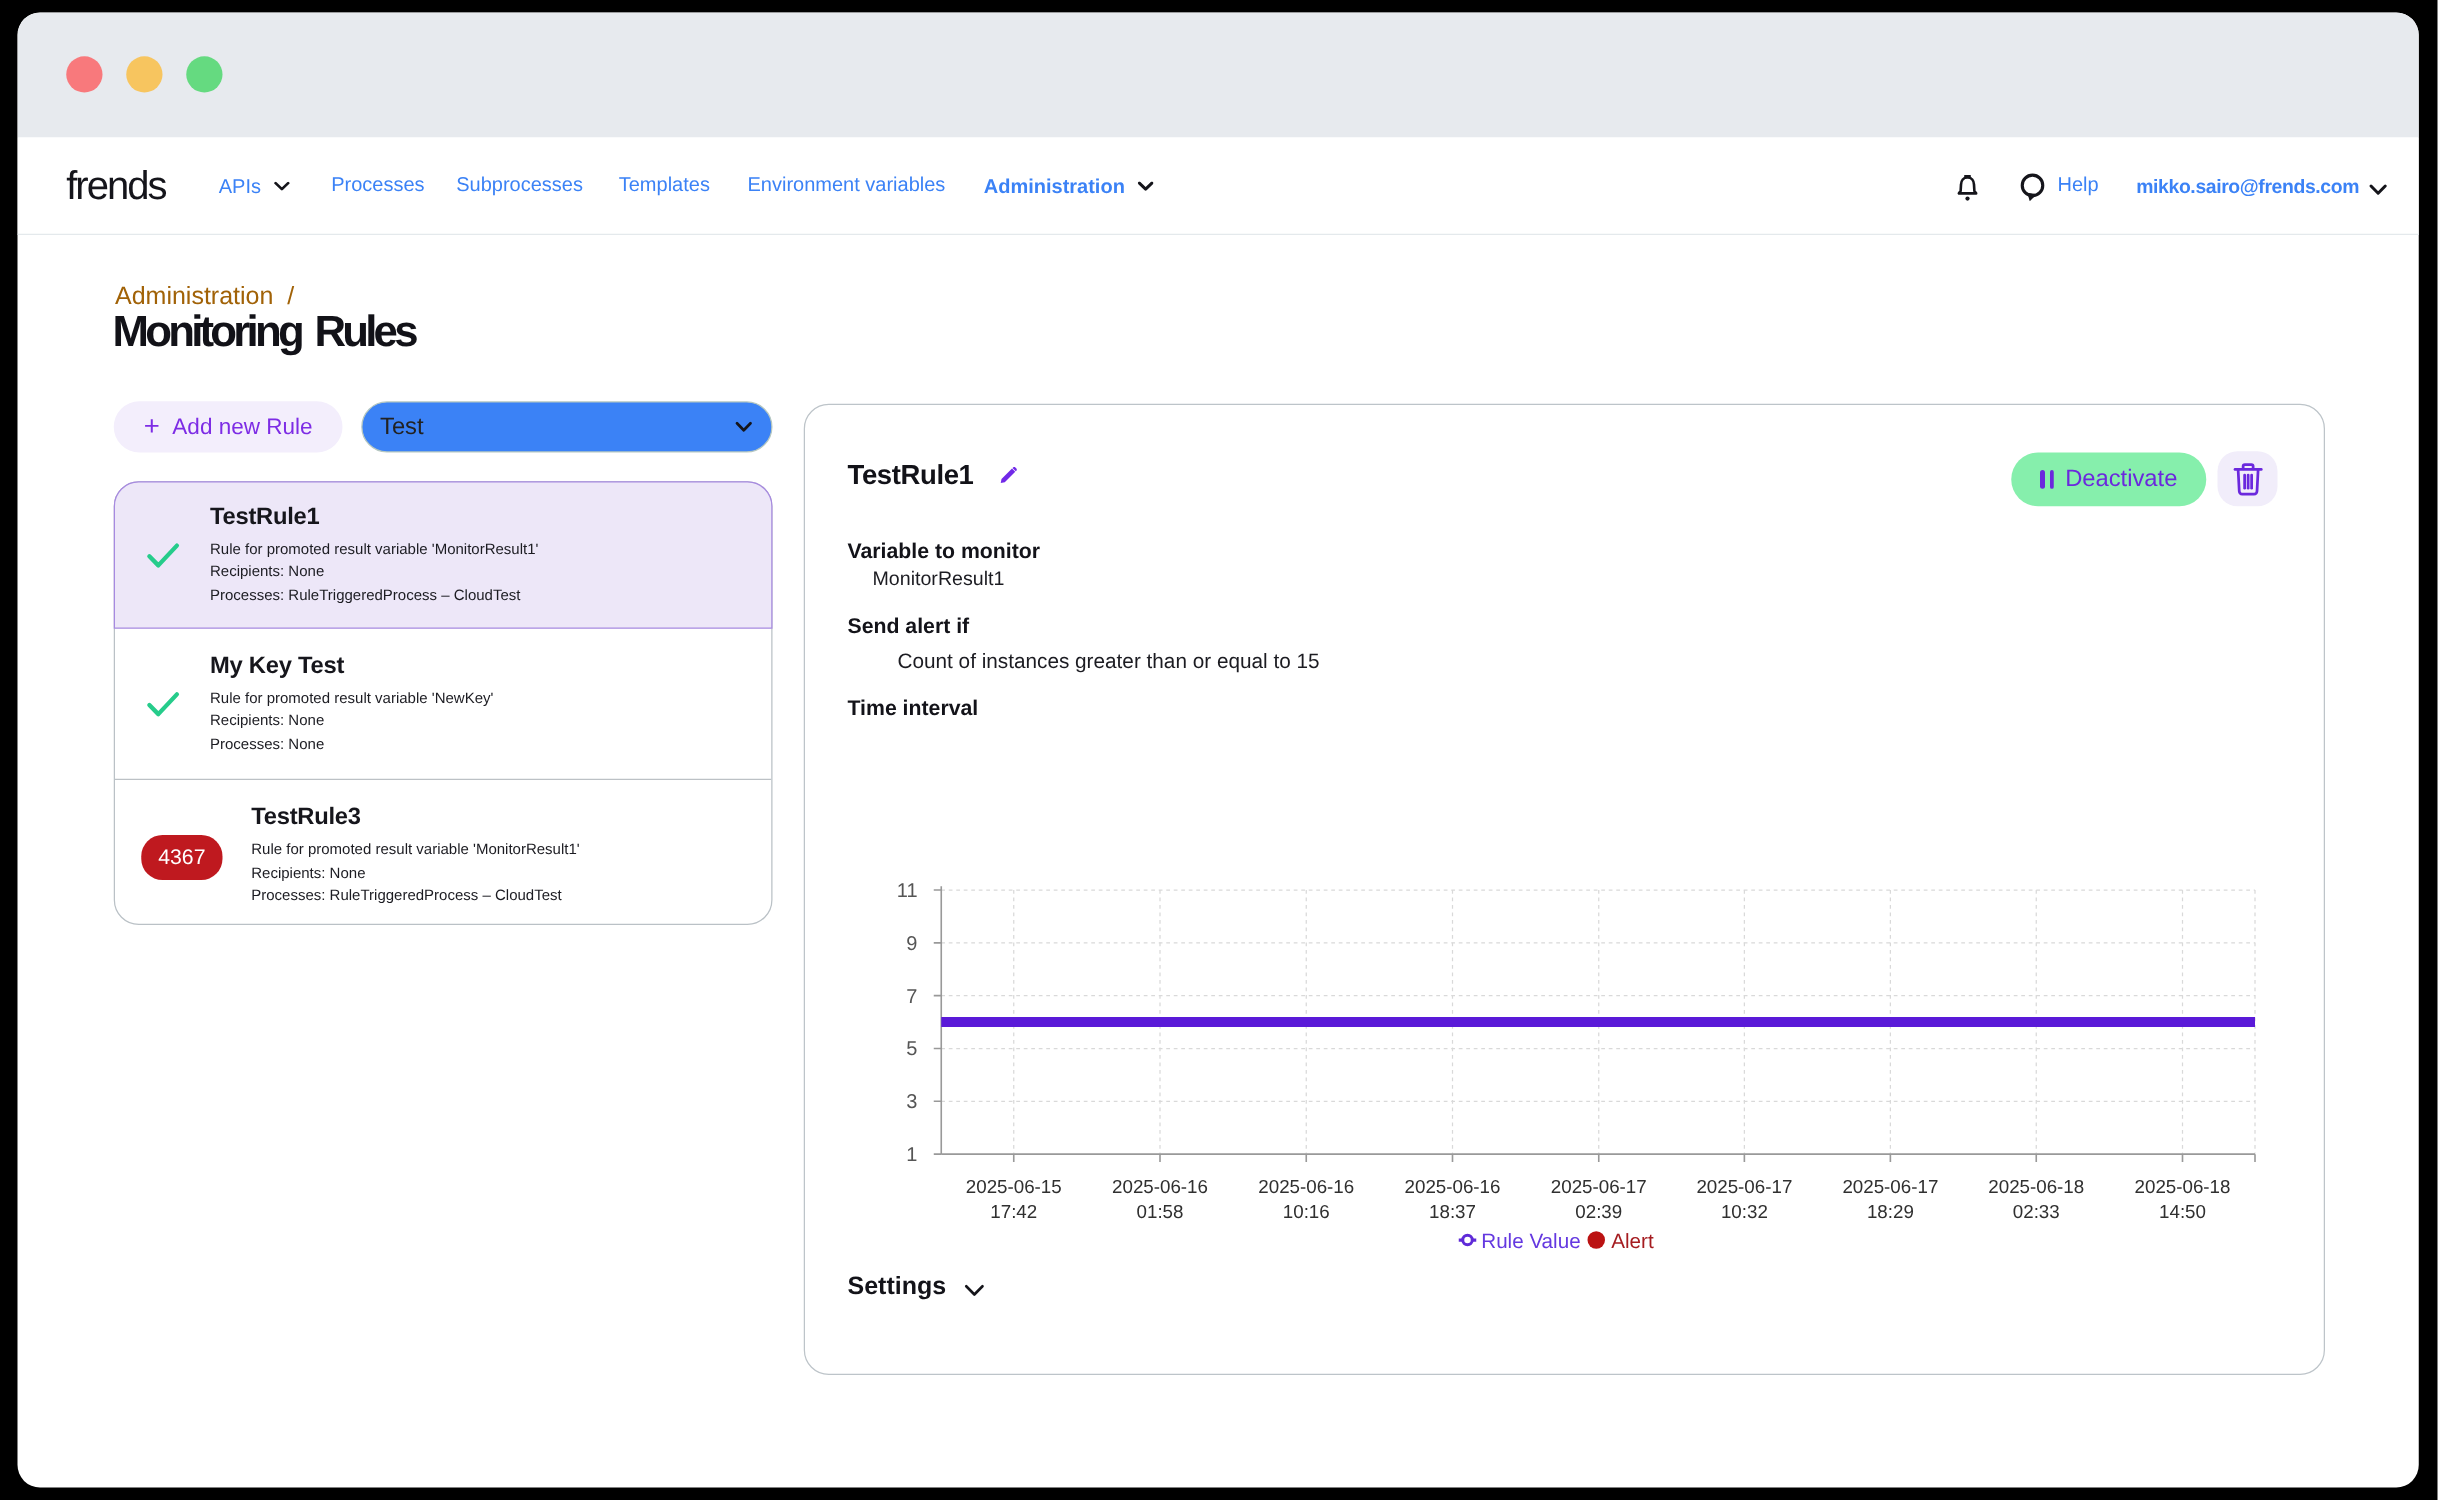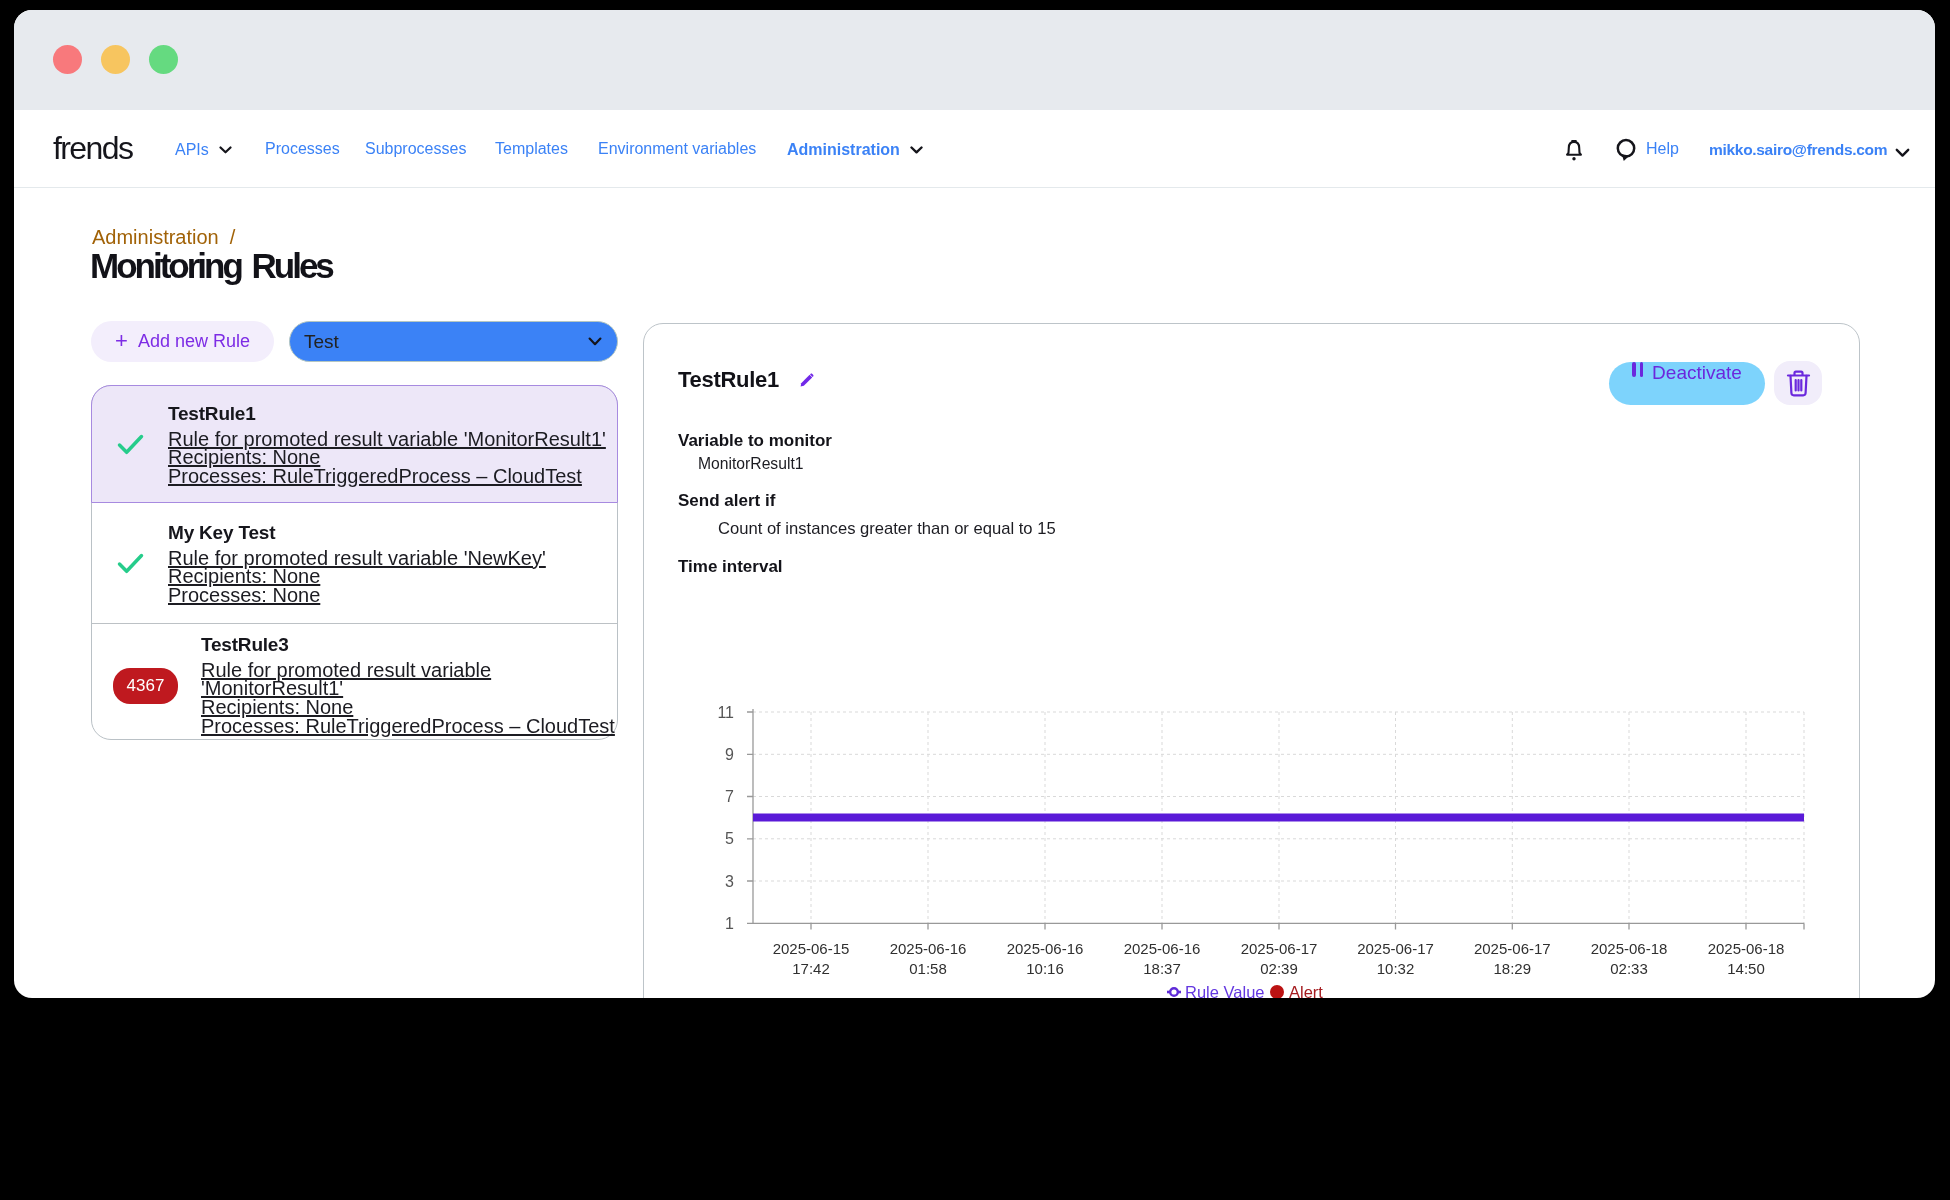--- a/index.html
+++ b/index.html
@@ -1,18 +1,18 @@
 <!DOCTYPE html>
 <html><head>
 <meta charset="utf-8">
 <style>
 * { margin:0; padding:0; box-sizing:border-box; }
 html,body { width:1950px; height:1200px; }
 body { background:#000; font-family:"Liberation Sans", sans-serif; position:relative; overflow:hidden; color:#15151b; }
-.win { position:absolute; left:14px; top:10px; width:1921px; height:988px; background:#fff; border-radius:18px; overflow:hidden; }
+.win { position:absolute; left:14px; top:10px; width:1921px; height:1180px; background:#fff; border-radius:18px; overflow:hidden; }
 .chrome { position:absolute; left:0; top:0; width:100%; height:100px; background:#e7eaee; }
 .dot { position:absolute; width:29px; height:29px; border-radius:50%; top:35px; }
 .nav { position:absolute; left:0; top:100px; width:100%; height:78px; background:#fff; border-bottom:1px solid #e4e9ec; }
 .nav > div { position:absolute; }
 .logo { left:39px; top:20px; font-size:32px; letter-spacing:-1.6px; color:#15151b; font-weight:normal; }
 .mi { font-size:16px; top:30px; color:#3b82f6; }
 .mi.b { font-weight:bold; }
 .chev { display:inline-block; vertical-align:1px; margin-left:10px; }
 .crumb { position:absolute; left:78px; top:216px; font-size:20px; color:#a16207; }
 .h1 { position:absolute; left:76px; top:236px; font-size:35px; font-weight:bold; letter-spacing:-3px; word-spacing:4px; color:#121218; }
@@ -21,28 +21,28 @@
 .select { position:absolute; left:275px; top:311px; width:329px; height:41px; border-radius:21px; border:1px solid #b5c7c1; background:#3b82f6; font-size:19px; color:#222; display:flex; align-items:center; padding-left:14px; }
 .select svg { position:absolute; right:15px; top:15px; }
 .rules { position:absolute; left:77px; top:375px; width:527px; height:355px; border-radius:20px; border:1px solid #bac1c6; background:#fff; }
 .item { display:flex; align-items:center; }
 .i1 { height:118px; margin:-1px -1px 0 -1px; background:#ede7f8; border:1px solid #a78ae0; border-radius:20px 20px 0 0; }
 .i2 { height:120px; }
 .i3 { height:118px; border-top:1px solid #bcc1c5; }
 .ico-check { margin-left:25px; width:27px; flex:none; }
 .itext { margin-left:24px; }
 .itext .t { font-size:19px; font-weight:bold; letter-spacing:-0.2px; margin-bottom:5px; color:#16161c; }
-.itext .d { font-size:20px; line-height:18.6px; color:#1c1c22;text-decoration:underline; }
+.itext .d { font-size:12px; line-height:18.6px; color:#1c1c22; }
 .badge { margin-left:21px; margin-top:7px; width:65px; height:36px; flex:none; border-radius:17px; background:#bf191f; color:#fff; font-size:17px; display:flex; align-items:center; justify-content:center; }
 .badge + .itext { margin-left:23px; position:relative; top:2px; }
 .card { position:absolute; left:629px; top:313px; width:1217px; height:777px; border-radius:20px; border:1px solid #bdc4c9; background:#fff; }
 .card > div { position:absolute; }
 .h2 { left:34px; top:43px; font-size:22px; font-weight:bold; letter-spacing:-0.3px; color:#121218; }
 .pencil { left:155px; top:48px; }
-.btn-deact { left:965px; top:38px; width:156px; height:43px; border-radius:22px; background:#7dd3fc; color:#6b28dd; font-size:19px; display:flex; justify-content:center; gap:9px; }
+.btn-deact { left:965px; top:38px; width:156px; height:43px; border-radius:22px; background:#86efac; color:#6b28dd; font-size:19px; display:flex; align-items:center; justify-content:center; gap:9px; }
 .pause { display:flex; gap:4px; }
 .pause i { display:block; width:3.5px; height:15px; background:#6b28dd; border-radius:2px; }
 .btn-trash { left:1130px; top:37px; width:48px; height:44px; border-radius:16px; background:#f1edfa; display:flex; align-items:center; justify-content:center; }
 .lab { left:34px; font-size:17px; font-weight:bold; color:#131319; }
 .val { left:54px; font-size:15.7px; line-height:19px; color:#1c1c22; }
 .settings { left:34px; top:694px; font-size:20px; font-weight:bold; color:#131319; }
 .set-chev { left:127px; top:701px; }
 </style>
 </head>
 <body>

